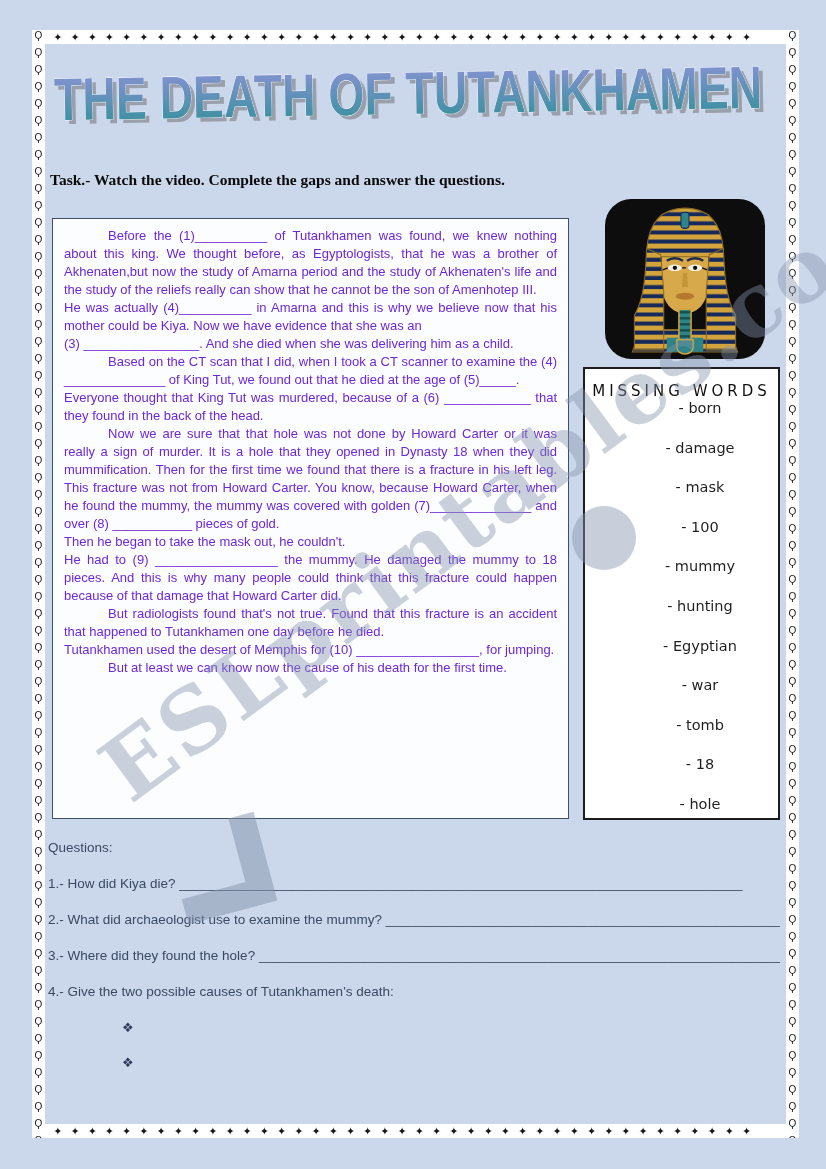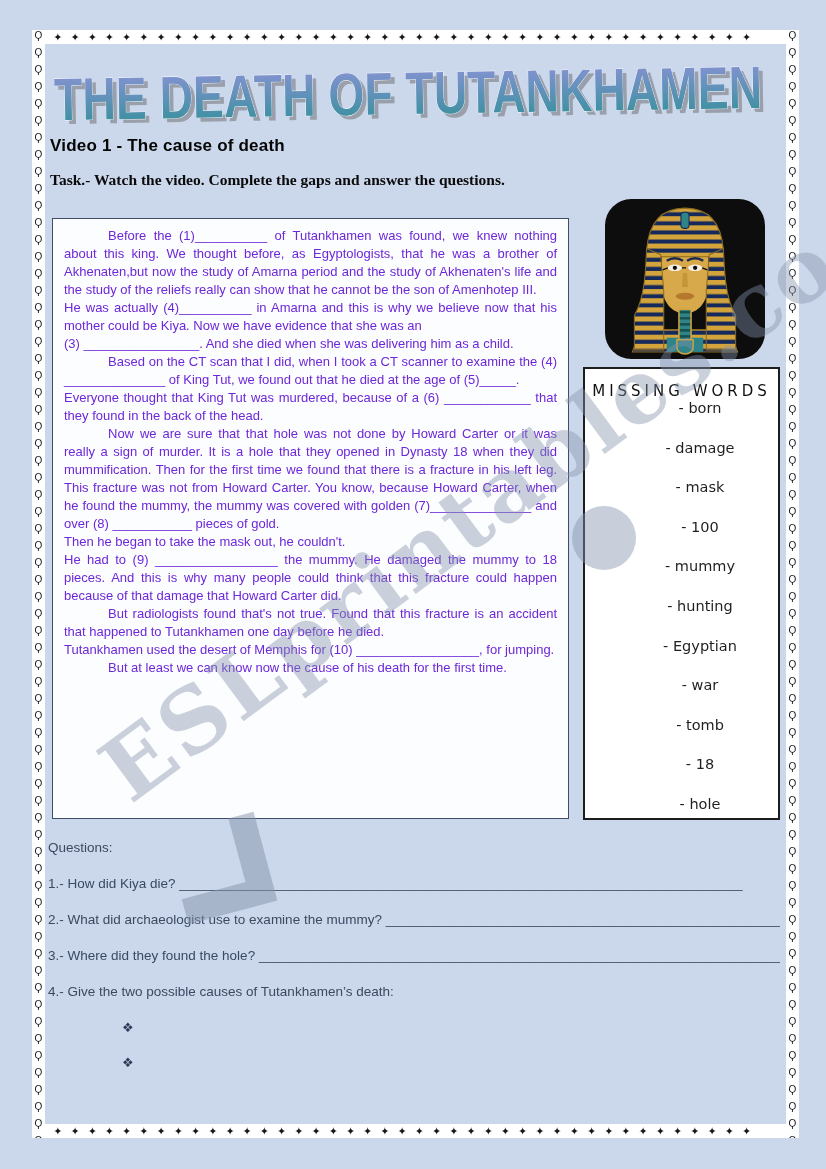--- a/index.html
+++ b/index.html
@@ -90,21 +90,20 @@
         <linearGradient id="titlegrad" x1="0" y1="0" x2="0" y2="1">
           <stop offset="0" stop-color="#9193da"></stop>
           <stop offset="1" stop-color="#2e9097"></stop>
         </linearGradient>
       </defs>
       <text x="8" y="76" font-family="Liberation Sans, sans-serif" font-weight="bold" font-size="60" fill="#9aa0ab" textLength="708" lengthAdjust="spacingAndGlyphs">THE DEATH OF TUTANKHAMEN</text>
       <text x="4" y="72" font-family="Liberation Sans, sans-serif" font-weight="bold" font-size="60" fill="url(#titlegrad)" stroke="#ffffff" stroke-width="0.8" paint-order="stroke" textLength="708" lengthAdjust="spacingAndGlyphs">THE DEATH OF TUTANKHAMEN</text>
     </svg>
   </div>
 
-  <div id="subtitle">Video 1 - The cause of death</div>
   <div id="task-line">Task.- Watch the video. Complete the gaps and answer the questions.</div>
 
   <div id="passage-box">
     <p class="indent">Before the (1)__________ of Tutankhamen was found, we knew nothing about this king. We thought before, as Egyptologists, that he was a brother of Akhenaten,but now the study of Amarna period and the study of Akhenaten's life and the study of the reliefs really can show that he cannot be the son of Amenhotep III.</p>
     <p>He was actually (4)__________ in Amarna and this is why we believe now that his mother could be Kiya. Now we have evidence that she was an</p>
     <p>(3) ________________. And she died when she was delivering him as a child.</p>
     <p class="indent">Based on the CT scan that I did, when I took a CT scanner to examine the (4) ______________ of King Tut, we found out that he died at the age of (5)_____.</p>
     <p>Everyone thought that King Tut was murdered, because of a (6) ____________ that they found in the back of the head.</p>
     <p class="indent">Now we are sure that that hole was not done by Howard Carter or it was really a sign of murder. It is a hole that they opened in Dynasty 18 when they did mummification. Then for the first time we found that there is a fracture in his left leg. This fracture was not from Howard Carter. You know, because Howard Carter, when he found the mummy, the mummy was covered with golden (7)______________ and over (8) ___________ pieces of gold.</p>
     <p>Then he began to take the mask out, he couldn't.</p>

